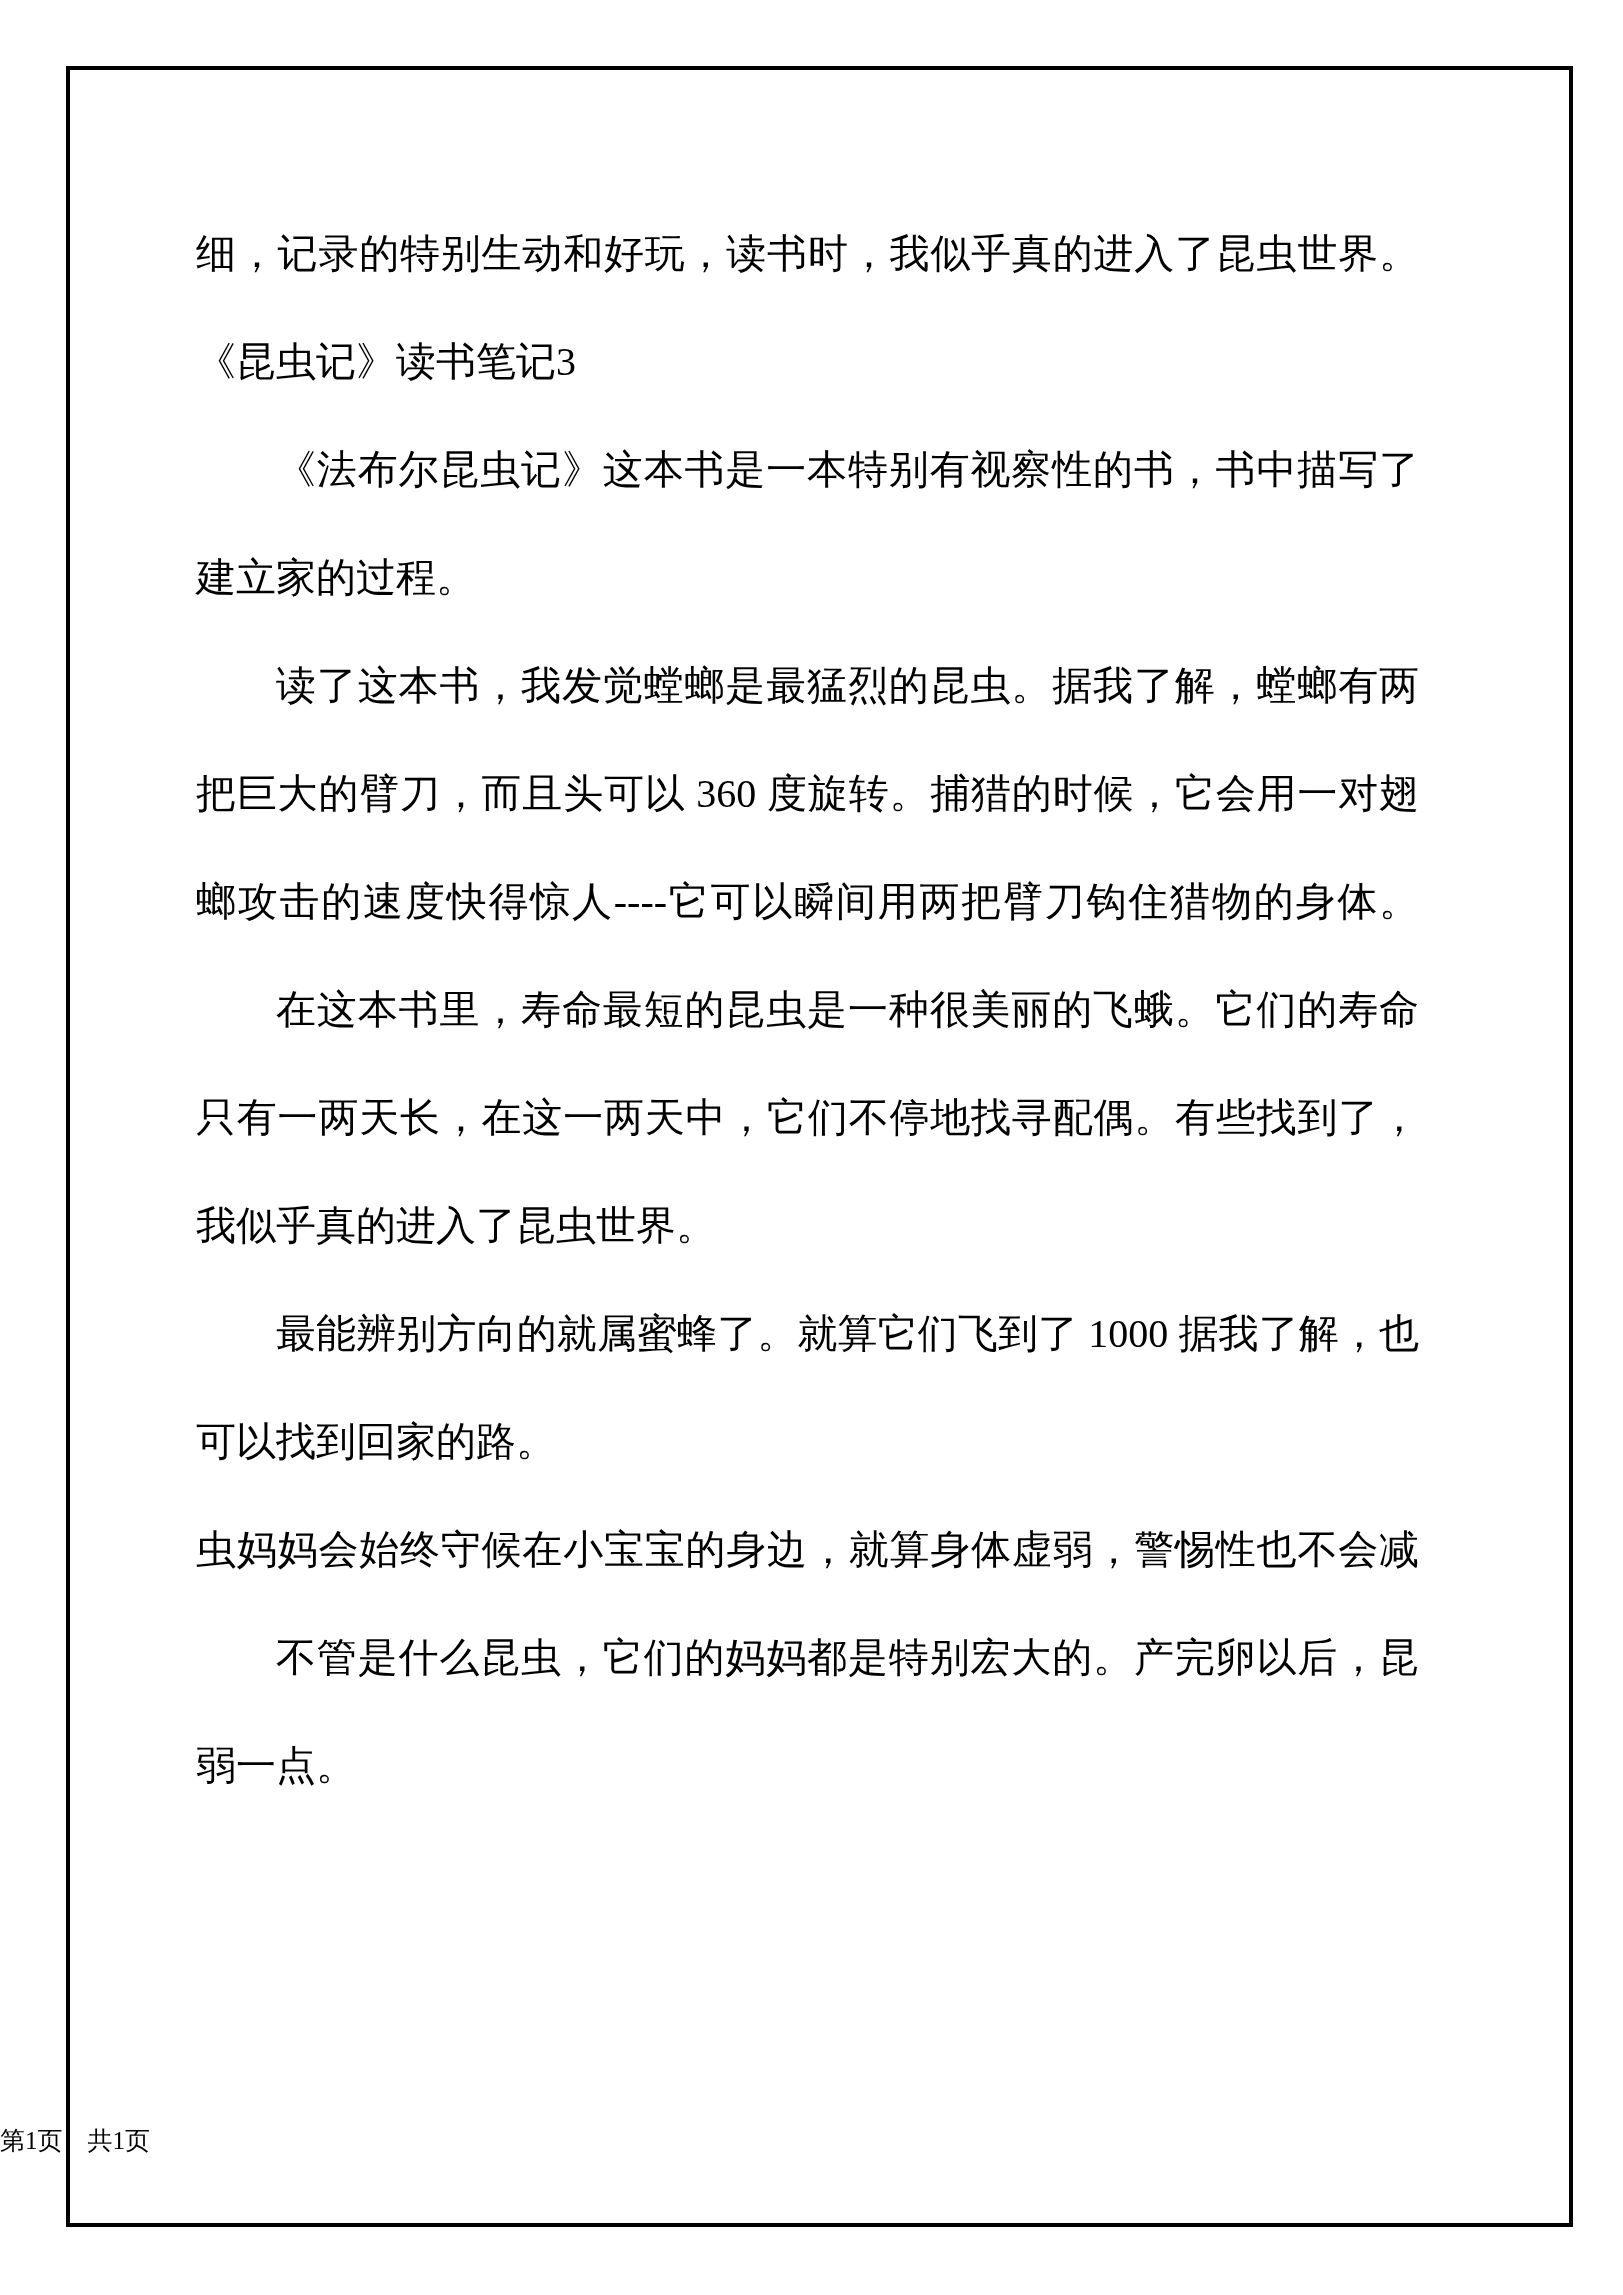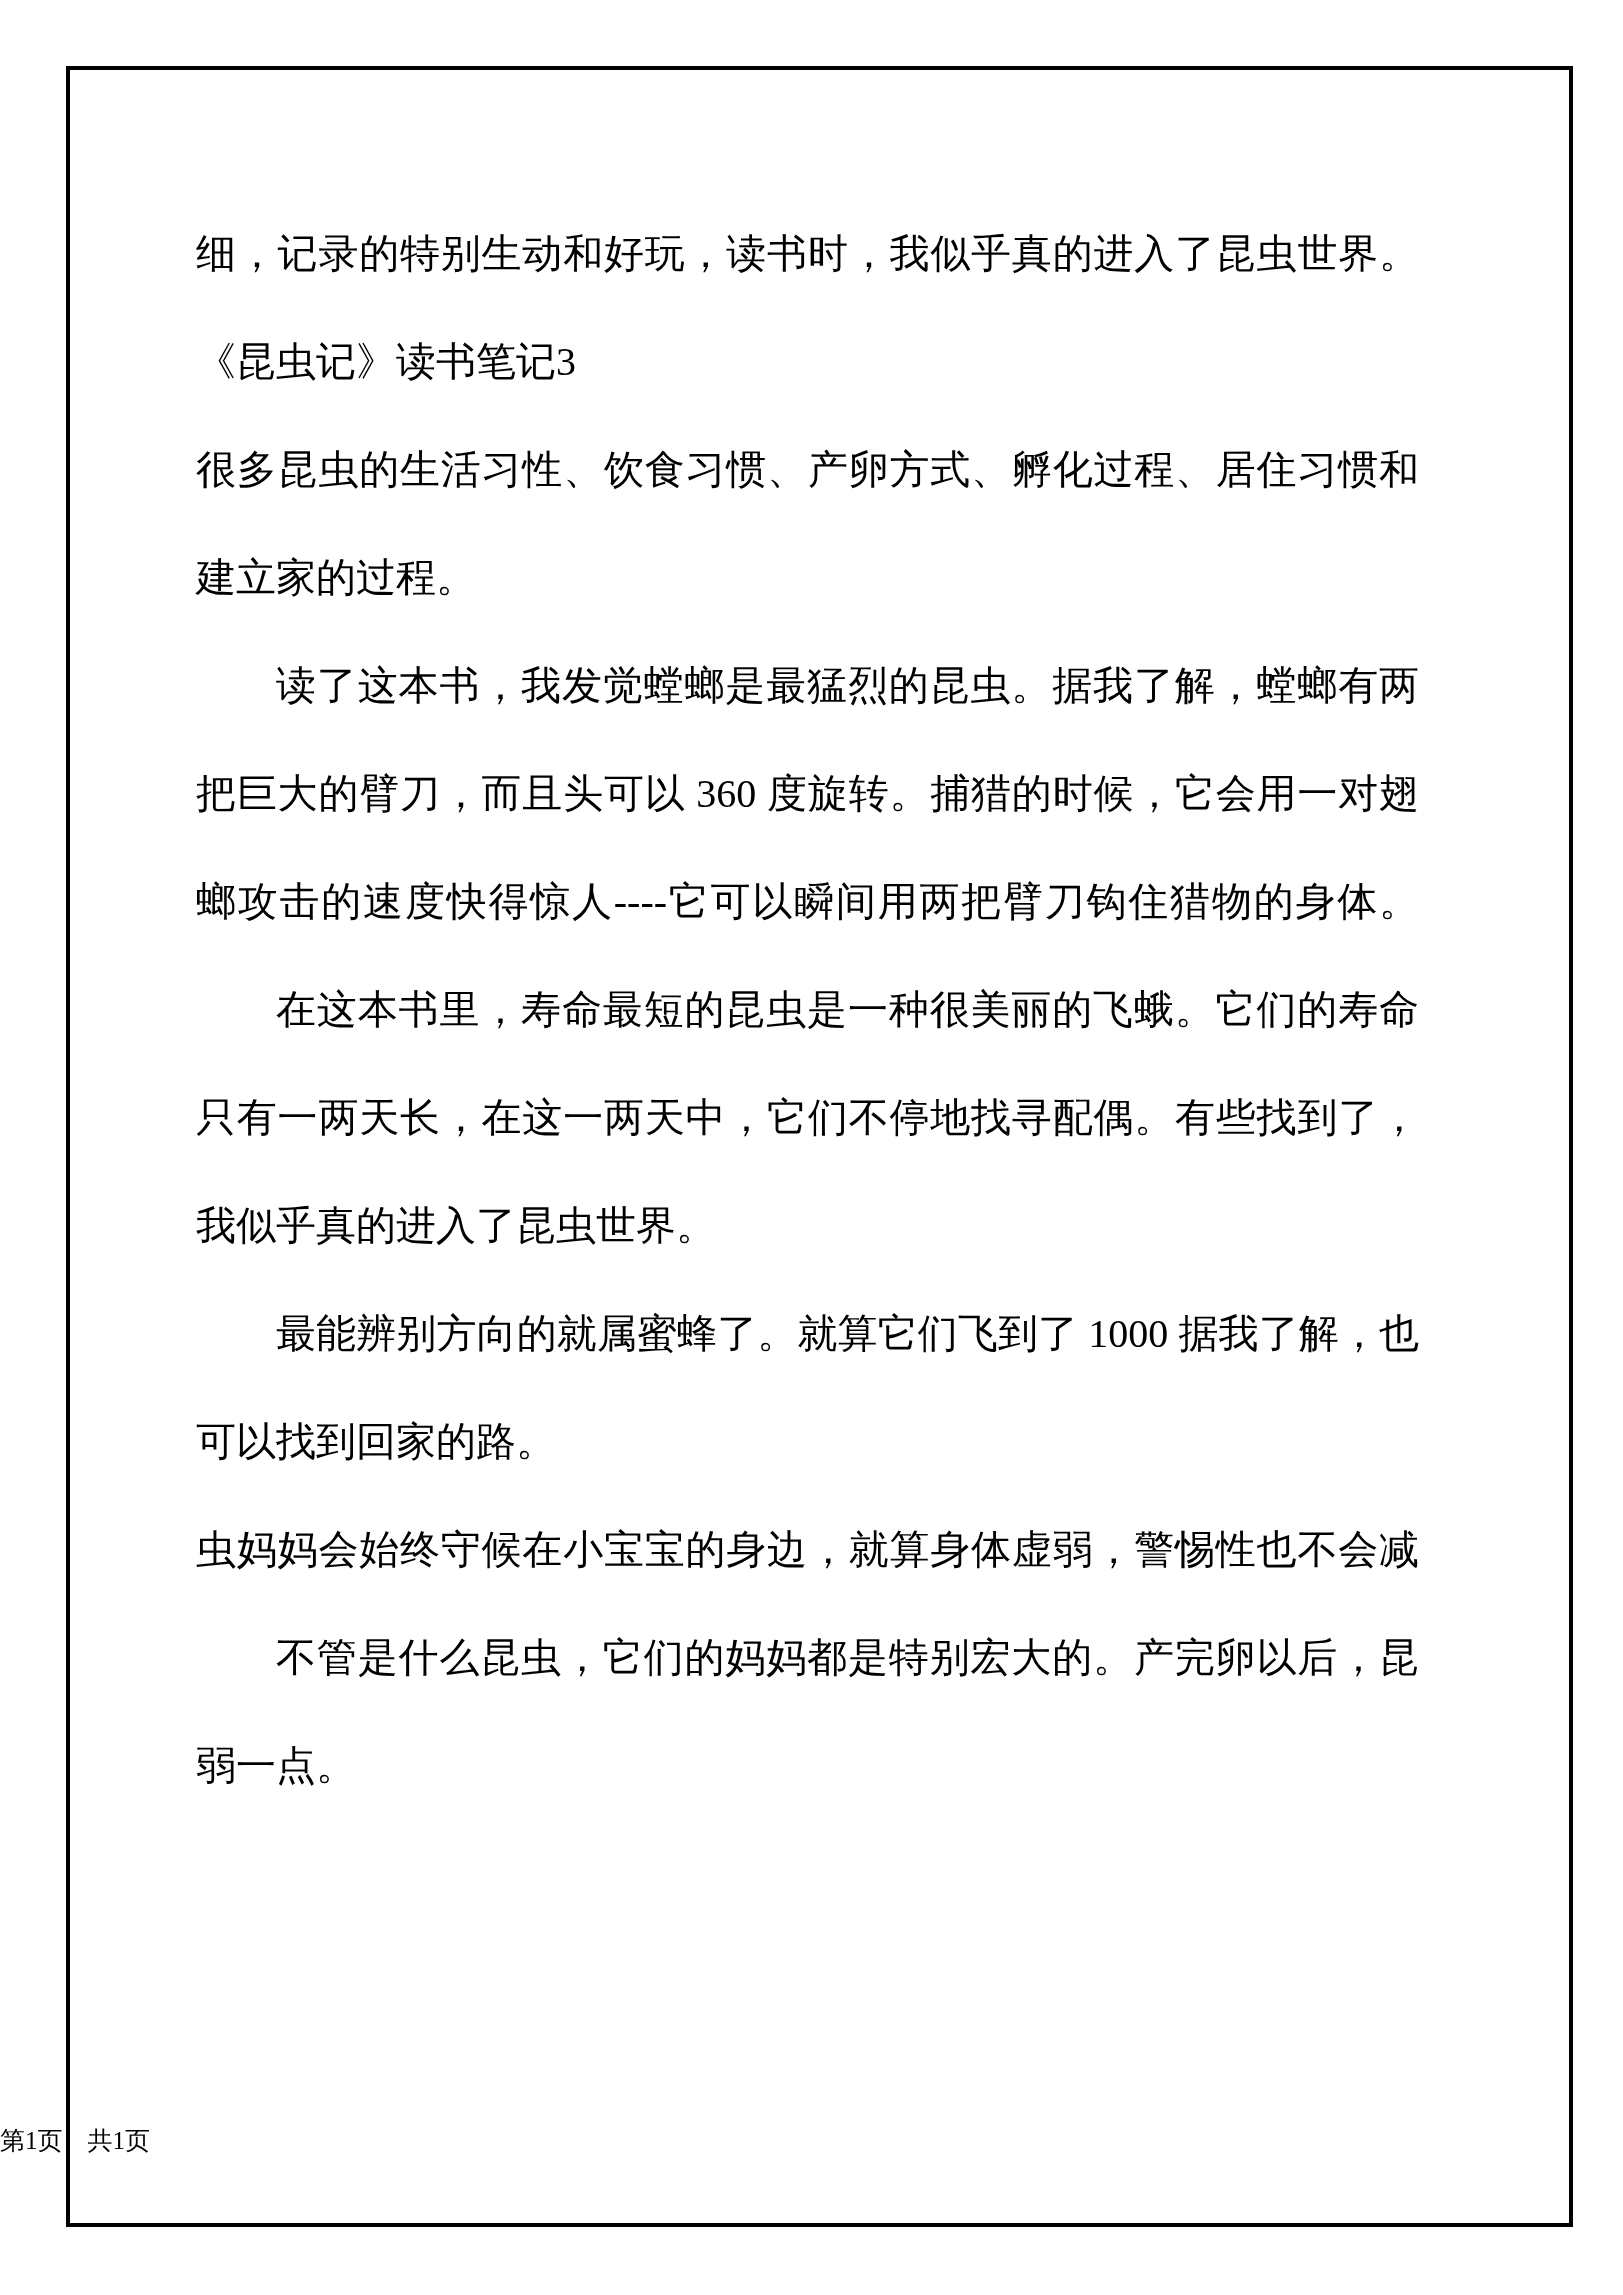--- a/index.html
+++ b/index.html
@@ -62,21 +62,21 @@
 </style>
 </head>
 <body>
 
 <div class="canvas">
   <div class="page-border"></div>
 
   <div class="text-block">
     <div class="line">细，记录的特别生动和好玩，读书时，我似乎真的进入了昆虫世界。</div>
     <div class="line short">《昆虫记》读书笔记3</div>
-    <div class="line">很多昆虫的生活习性、饮食习惯、产卵方式、孵化过程、居住习惯和</div>
+    <div class="line indent">《法布尔昆虫记》这本书是一本特别有视察性的书，书中描写了</div>
     <div class="line short">建立家的过程。</div>
     <div class="line indent">读了这本书，我发觉螳螂是最猛烈的昆虫。据我了解，螳螂有两</div>
     <div class="line">把巨大的臂刀，而且头可以 360 度旋转。捕猎的时候，它会用一对翅</div>
     <div class="line">螂攻击的速度快得惊人----它可以瞬间用两把臂刀钩住猎物的身体。</div>
     <div class="line indent">在这本书里，寿命最短的昆虫是一种很美丽的飞蛾。它们的寿命</div>
     <div class="line">只有一两天长，在这一两天中，它们不停地找寻配偶。有些找到了，</div>
     <div class="line short">我似乎真的进入了昆虫世界。</div>
     <div class="line indent">最能辨别方向的就属蜜蜂了。就算它们飞到了 1000 据我了解，也</div>
     <div class="line short">可以找到回家的路。</div>
     <div class="line">虫妈妈会始终守候在小宝宝的身边，就算身体虚弱，警惕性也不会减</div>

